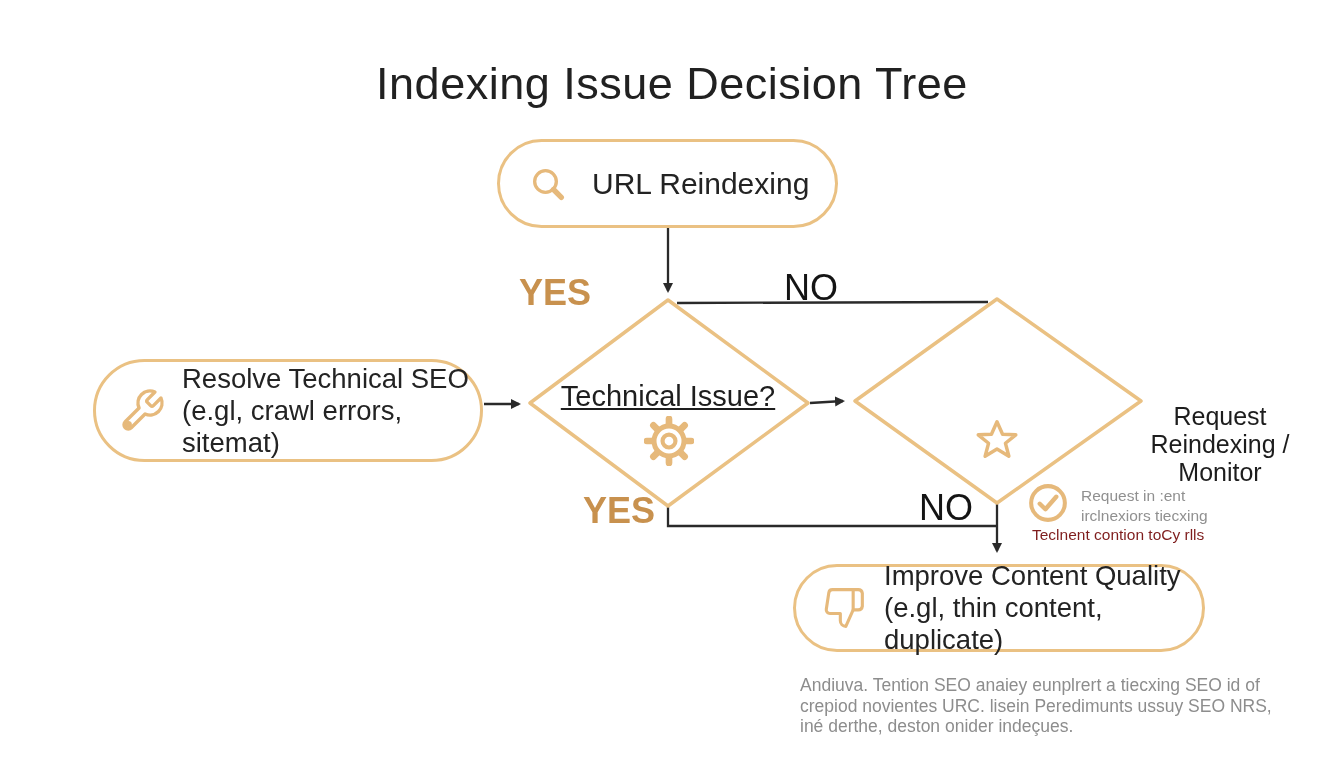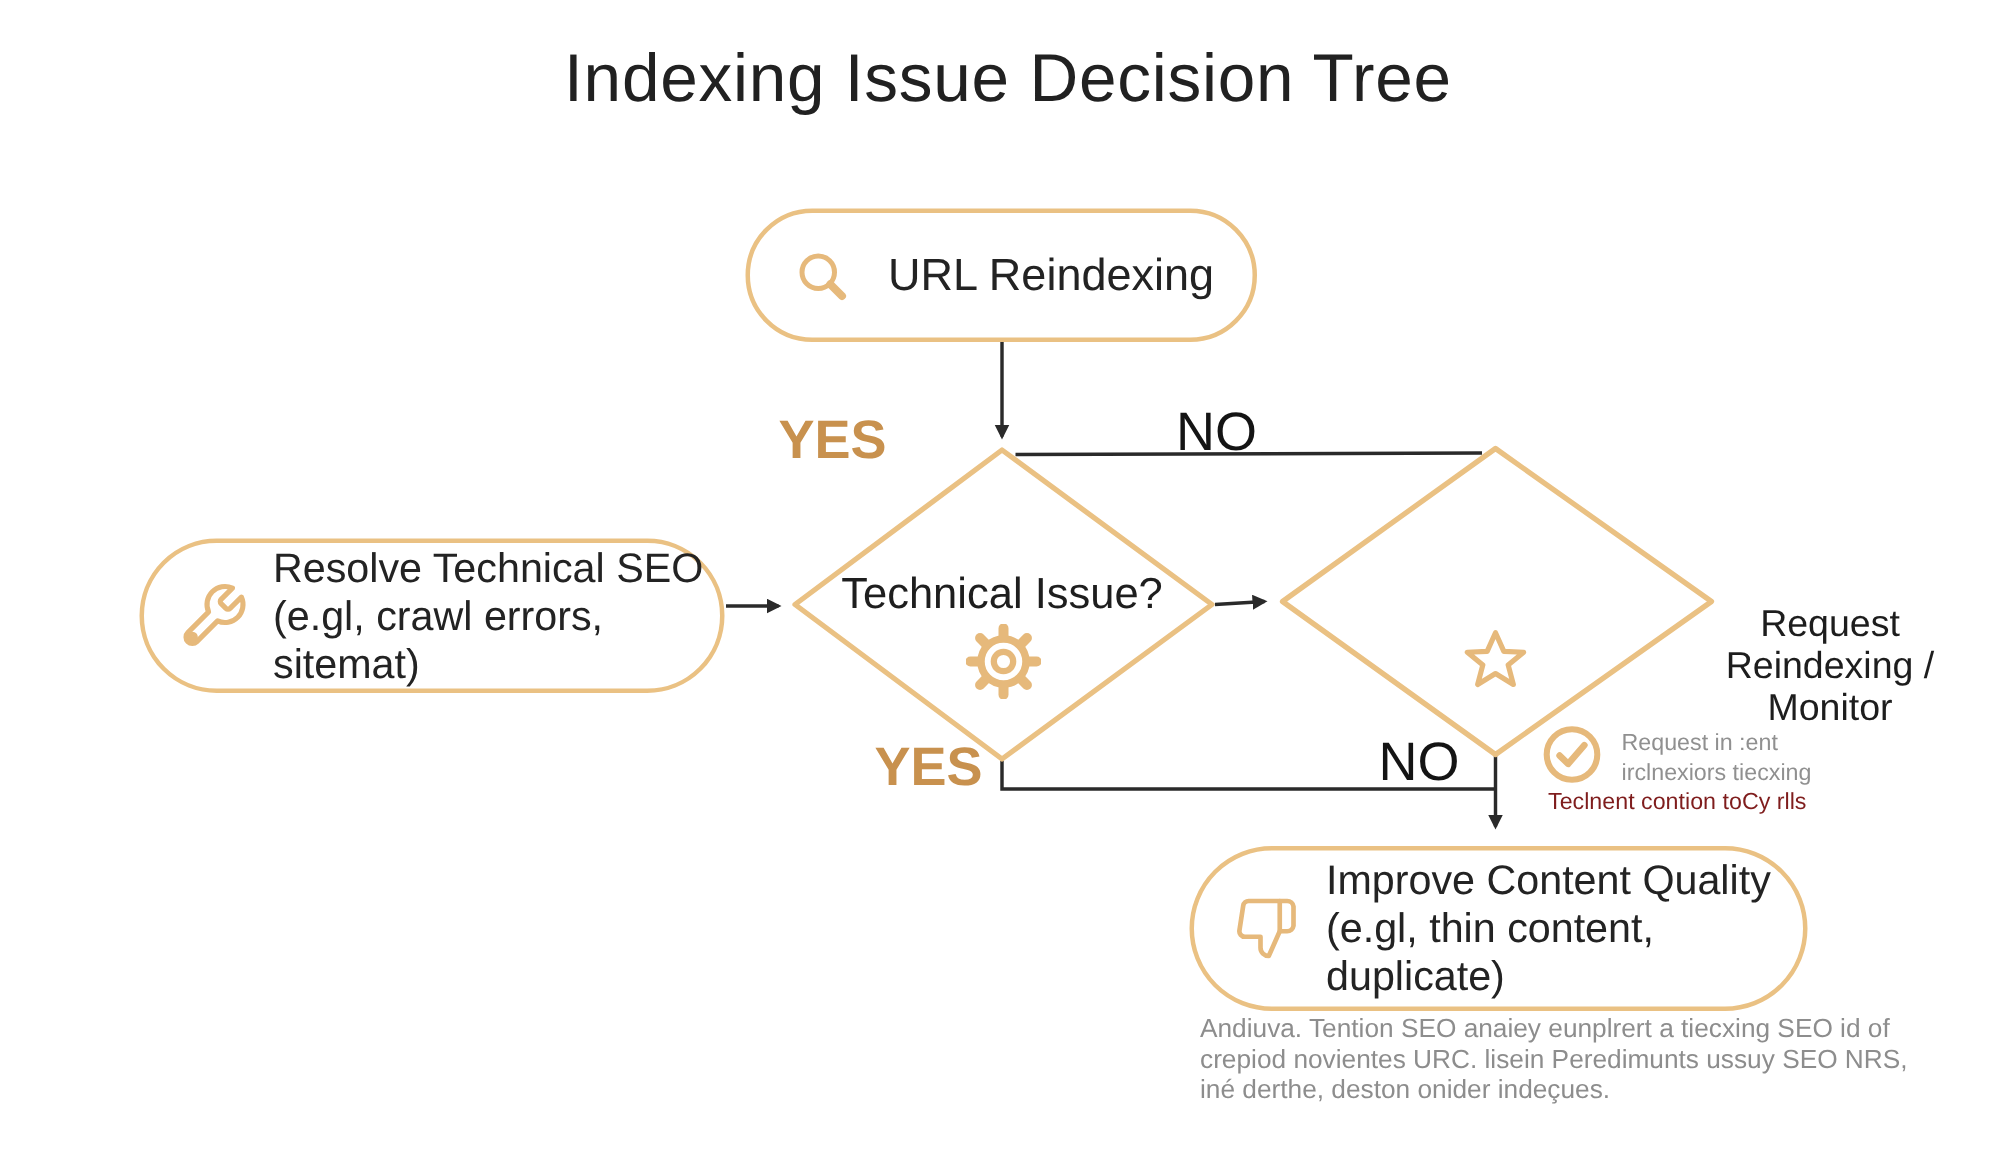--- a/index.html
+++ b/index.html
@@ -7,21 +7,21 @@
   body { font-family: "Liberation Sans", sans-serif; }
   .canvas {
     position: relative;
     width: 1344px;
     height: 768px;
     background: #ffffff;
     overflow: hidden;
   }
   .abs { position: absolute; }
   .title {
-    top: 26px; left: 0; width: 1344px;
+    top: 58px; left: 0; width: 1344px;
     text-align: center;
     font-size: 45px;
     font-weight: 500;
     color: #212121;
     letter-spacing: 0.5px;
   }
   .svg-layer { top: 0; left: 0; }
   .pill {
     border: 3.5px solid #EAC183;
     border-radius: 60px;
@@ -93,34 +93,34 @@
         <path d="M14.7 6.3a1 1 0 0 0 0 1.4l1.6 1.6a1 1 0 0 0 1.4 0l3.77-3.77a6 6 0 0 1-7.94 7.94l-6.91 6.91a2.12 2.12 0 0 1-3-3l6.91-6.91a6 6 0 0 1 7.94-7.94l-3.76 3.76z"></path>
         <circle cx="5.2" cy="18.8" r="0.9"></circle>
       </svg>
     </span>
     <span style="margin-left:16px;">
       <div class="pill-text" style="font-size:27.5px; line-height:32px;">Resolve Technical SEO</div>
       <div class="pill-text" style="font-size:27.5px; line-height:32px;">(e.gl, crawl errors, sitemat)</div>
     </span>
   </div>
 
-  <div class="abs pill" style="left:793px; top:564px; width:412px; height:110px; padding-left:26px;">
+  <div class="abs pill" style="left:793px; top:564px; width:412px; height:88px; padding-left:26px;">
     <span class="icon">
       <svg width="44" height="44" viewBox="0 0 24 24" fill="none" stroke="#E6B97B" stroke-width="1.7" stroke-linecap="round" stroke-linejoin="round">
         <path d="M10 15v4a3 3 0 0 0 3 3l4-9V2H5.72a2 2 0 0 0-2 1.7l-1.38 9a2 2 0 0 0 2 2.3z"></path>
         <path d="M17 2h2.67A2.31 2.31 0 0 1 22 4v7a2.31 2.31 0 0 1-2.33 2H17"></path>
       </svg>
     </span>
     <span style="margin-left:18px;">
       <div class="pill-text" style="font-size:27.5px; line-height:32px;">Improve Content Quality</div>
       <div class="pill-text" style="font-size:27.5px; line-height:32px;">(e.gl, thin content, duplicate)</div>
     </span>
   </div>
 
-  <div class="abs node-label" style="left:538px; top:380px; width:260px;">Technical Issue?</div>
+  <div class="abs node-label" style="left:538px; top:380px; width:260px;text-decoration:underline;">Technical Issue?</div>
   <div class="abs icon" style="left:644px; top:416px;">
     <svg width="50" height="50" viewBox="0 0 24 24" fill="none" stroke="#E6B97B" stroke-linecap="round">
       <circle cx="12" cy="12" r="7.2" stroke-width="2.4"></circle>
       <circle cx="12" cy="12" r="3.1" stroke-width="2"></circle>
       <g stroke-width="3.2">
         <line x1="12" y1="1.4" x2="12" y2="4"></line>
         <line x1="12" y1="20" x2="12" y2="22.6"></line>
         <line x1="1.4" y1="12" x2="4" y2="12"></line>
         <line x1="20" y1="12" x2="22.6" y2="12"></line>
         <line x1="4.5" y1="4.5" x2="6.3" y2="6.3"></line>

